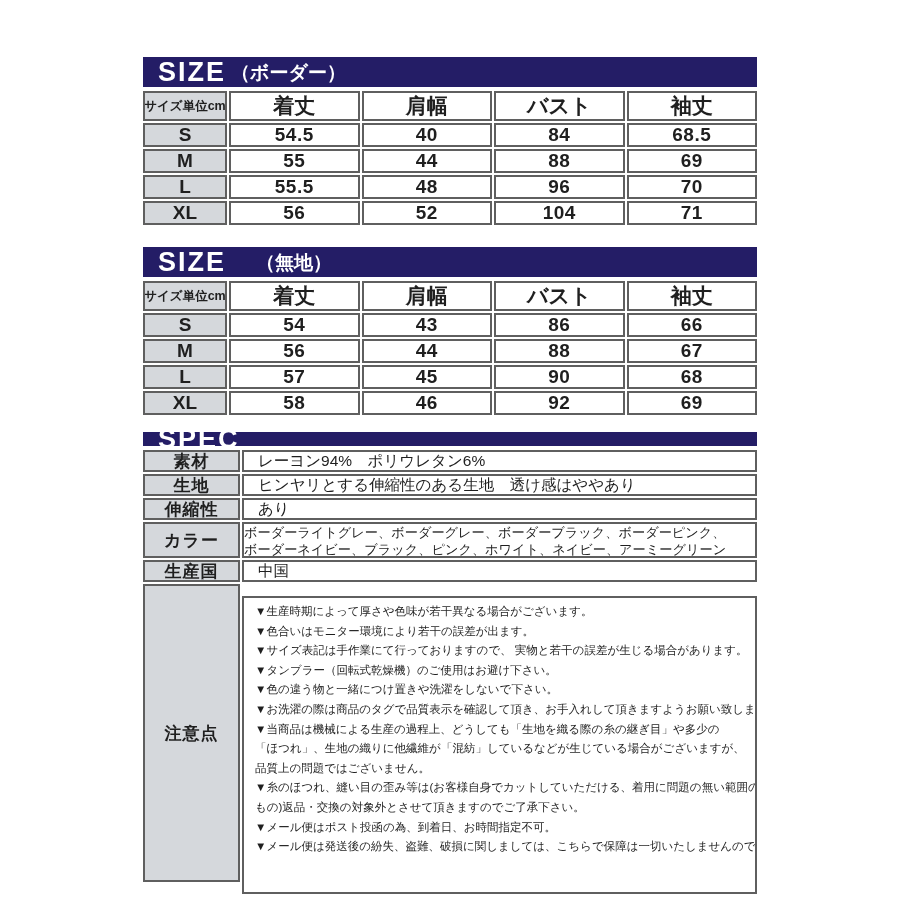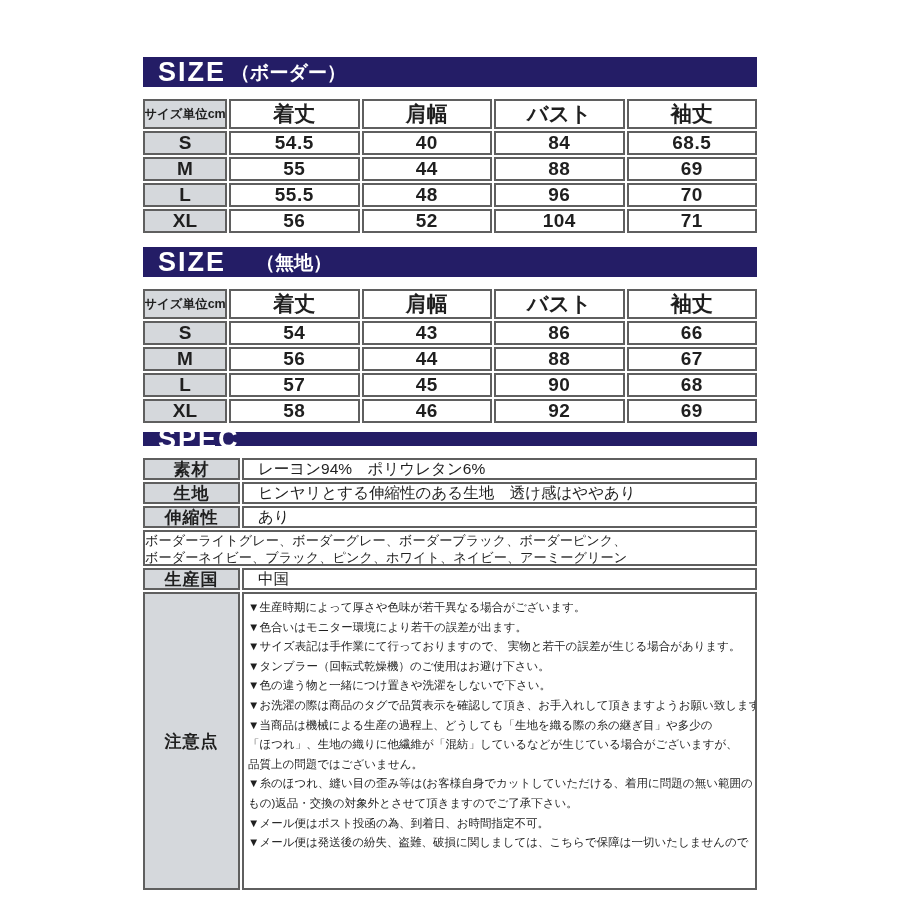--- a/index.html
+++ b/index.html
@@ -9,21 +9,21 @@
     color:#1f1f1f; overflow:hidden;
   }
   .tbl{position:absolute;left:143px;width:614px;}
   #table-border{top:57px;}
   #table-plain{top:247px;}
   #table-spec{top:432px;}
 
   .title-bar{
     height:30px;background:#241d66;color:#ffffff;
     display:flex;align-items:center;padding-left:15px;
-    box-sizing:border-box;margin-bottom:12px;
+    box-sizing:border-box;margin-bottom:4px;
   }
   .title-en{font-size:27px;font-weight:bold;letter-spacing:2px;line-height:1;}
   .title-jp{font-size:19px;font-weight:bold;margin-left:5px;line-height:1;}
   #table-plain .title-jp{margin-left:30px;}
   .spec-title{height:14px;}
 
   .row{display:flex;gap:2px;margin-bottom:2px;}
   .row:last-child{margin-bottom:0;}
   .cell{
     border:2px solid #5f5f5f;box-sizing:border-box;background:#ffffff;
@@ -45,21 +45,21 @@
   
   .sp-col0{width:97px;flex:none;}
   .sp-val{flex:1;justify-content:flex-start;padding-left:14px;}
   .sp-label{font-size:17px;font-weight:bold;letter-spacing:1px;}
   .r-h22 .cell{height:22px;}
   .r-color .cell{height:36px;}
   .r-notes .cell{height:298px;}
   .sp-text{font-size:15.5px;white-space:nowrap;}
   .color-lines{display:block;padding:1px 0;}
   .color-line{font-size:13.2px;line-height:16.5px;white-space:nowrap;}
-  .notes-box{display:block;padding:4px 0 0 4px;}
+  .notes-box{display:block;padding:4px 0 0 11px;margin-top:12px;}
   .note-line{font-size:11.5px;line-height:19.6px;white-space:nowrap;}
 </style>
 </head>
 <body>
 
 <div class="tbl" id="table-border">
   <div class="title-bar">
     <span class="title-en">SIZE</span>
     <span class="title-jp">（ボーダー）</span>
   </div>
@@ -152,20 +152,21 @@
   </div>
   <div class="row r-h22">
     <div class="cell gray sp-col0 sp-label">生地</div>
     <div class="cell sp-val sp-text">ヒンヤリとする伸縮性のある生地　透け感はややあり</div>
   </div>
   <div class="row r-h22">
     <div class="cell gray sp-col0 sp-label">伸縮性</div>
     <div class="cell sp-val sp-text">あり</div>
   </div>
   <div class="row r-color">
+    <div class="cell gray sp-col0 sp-label">カラー</div>
     <div class="cell sp-val color-lines">
       <div class="color-line">ボーダーライトグレー、ボーダーグレー、ボーダーブラック、ボーダーピンク、</div>
       <div class="color-line">ボーダーネイビー、ブラック、ピンク、ホワイト、ネイビー、アーミーグリーン</div>
     </div>
   </div>
   <div class="row r-h22">
     <div class="cell gray sp-col0 sp-label">生産国</div>
     <div class="cell sp-val sp-text">中国</div>
   </div>
   <div class="row r-notes">

